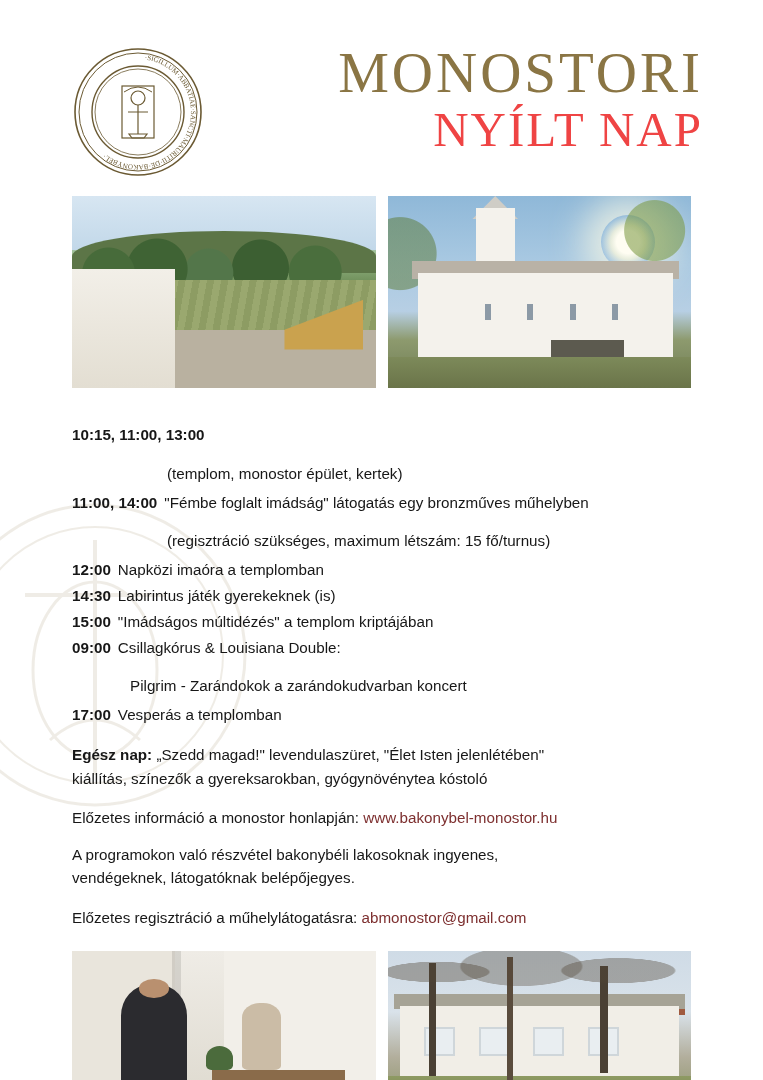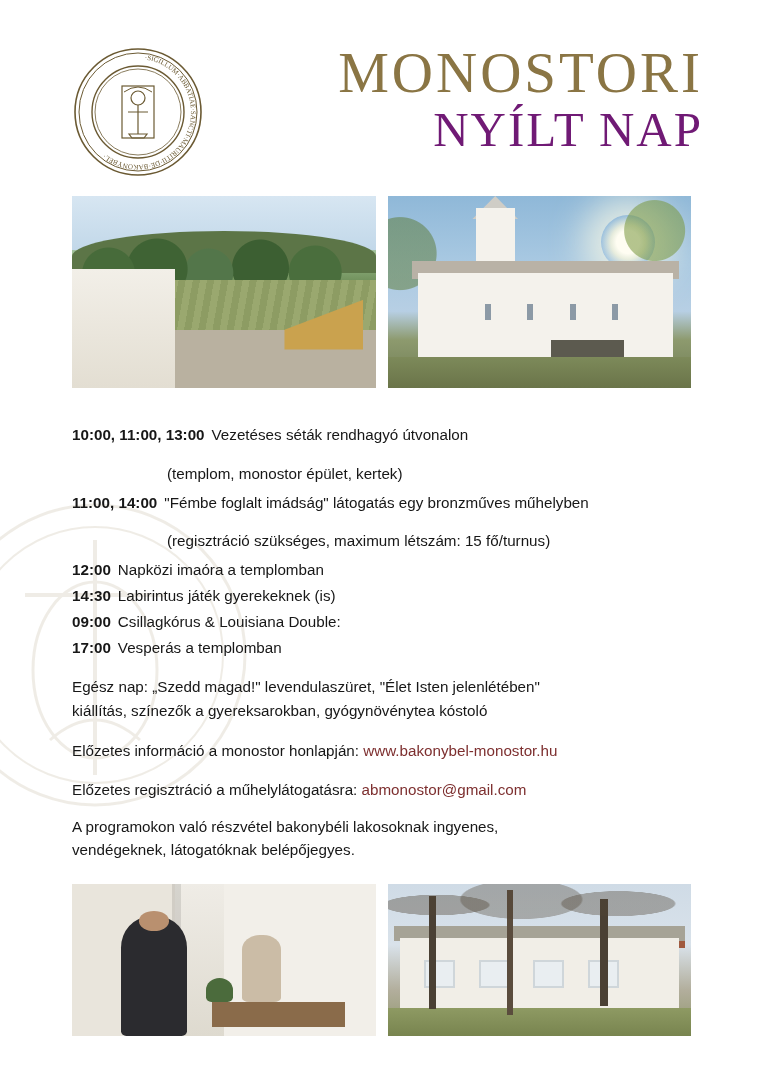--- a/index.html
+++ b/index.html
@@ -61,21 +61,21 @@
     letter-spacing: 3px;
     font-weight: 400;
     color: #8a7544;
     line-height: 1.02;
     margin: 6px 0 0 0;
   }
   .title-sub {
     font-size: 49px;
     letter-spacing: 2px;
     font-weight: 400;
-    color: #701a75;
+    color: #ef4444;
     line-height: 1.05;
     margin: 2px 0 0 0;
   }
   .title-date {
     font-size: 24px;
     font-weight: bold;
     color: #111;
     margin-top: 14px;
     letter-spacing: 0.2px;
   }
@@ -188,21 +188,21 @@
   }
   .prog-cont.wide { padding-left: 95px; }
   .prog-cont.narrow { padding-left: 58px; }
 
   .para {
     margin-top: 16px;
     font-size: 15.2px;
     line-height: 1.55;
   }
   .para.tight { margin-top: 13px; }
-  .bold { font-weight: normal; }
+  .bold { font-weight: bold; }
   .link { color: #7d2f2f; }
 
   
   .photo-row.bottom {
     padding: 22px 72px 0 72px;
   }
 </style>
 </head>
 <body>
 
@@ -273,68 +273,72 @@
       <div class="win" style="left:60%"></div>
       <div class="win" style="left:74%"></div>
       <div class="grass"></div>
         <div class="sign"></div>
     </div>
   </div>
 
   <div class="content">
 
     <div class="prog-row">
-      <span class="prog-time">10:00, 11:00, 13:00</span>
-      <span class="prog-text">Vezetéses séták rendhagyó útvonalon</span>
+      <span class="prog-time">10:15, 11:00, 13:00</span>
     </div>
     <div class="prog-cont wide">(templom, monostor épület, kertek)</div>
 
     <div class="prog-row">
       <span class="prog-time">11:00, 14:00</span>
       <span class="prog-text">"Fémbe foglalt imádság" látogatás egy bronzműves műhelyben</span>
     </div>
     <div class="prog-cont wide">(regisztráció szükséges, maximum létszám: 15 fő/turnus)</div>
 
     <div class="prog-row">
       <span class="prog-time">12:00</span>
       <span class="prog-text">Napközi imaóra a templomban</span>
     </div>
 
     <div class="prog-row">
       <span class="prog-time">14:30</span>
       <span class="prog-text">Labirintus játék gyerekeknek (is)</span>
     </div>
 
+    <div class="prog-row">
+      <span class="prog-time">15:00</span>
+      <span class="prog-text">"Imádságos múltidézés" a templom kriptájában</span>
+    </div>
 
     <div class="prog-row">
       <span class="prog-time">09:00</span>
       <span class="prog-text">Csillagkórus &amp; Louisiana Double:</span>
     </div>
+    <div class="prog-cont narrow">Pilgrim - Zarándokok a zarándokudvarban koncert</div>
 
     <div class="prog-row">
       <span class="prog-time">17:00</span>
       <span class="prog-text">Vesperás a templomban</span>
     </div>
 
     <div class="para">
       <span class="bold">Egész nap:</span><span> „Szedd magad!" levendulaszüret, "Élet Isten jelenlétében"</span>
       <div>kiállítás, színezők a gyereksarokban, gyógynövénytea kóstoló</div>
     </div>
 
     <div class="para">
       <span>Előzetes információ a monostor honlapján: </span><span class="link">www.bakonybel-monostor.hu</span>
     </div>
 
-    <div class="para">
-      <span>Előzetes regisztráció a műhelylátogatásra: </span><span class="link">abmonostor@gmail.com</span>
-    </div>
-
     <div class="para tight">
       <div>A programokon való részvétel bakonybéli lakosoknak ingyenes,</div>
       <div>vendégeknek, látogatóknak belépőjegyes.</div>
+    </div>
+
+    <div class="para">
+      <span>Előzetes regisztráció a műhelylátogatásra: </span><span class="link">abmonostor@gmail.com</span>
     </div>
   </div>
 
   <div class="photo-row bottom">
     <div class="photo ph3">
       <div class="wallL"></div>
         <div class="wallR"></div>
         <div class="shadow"></div>
       <div class="table"></div>
         <div class="statue"></div>

